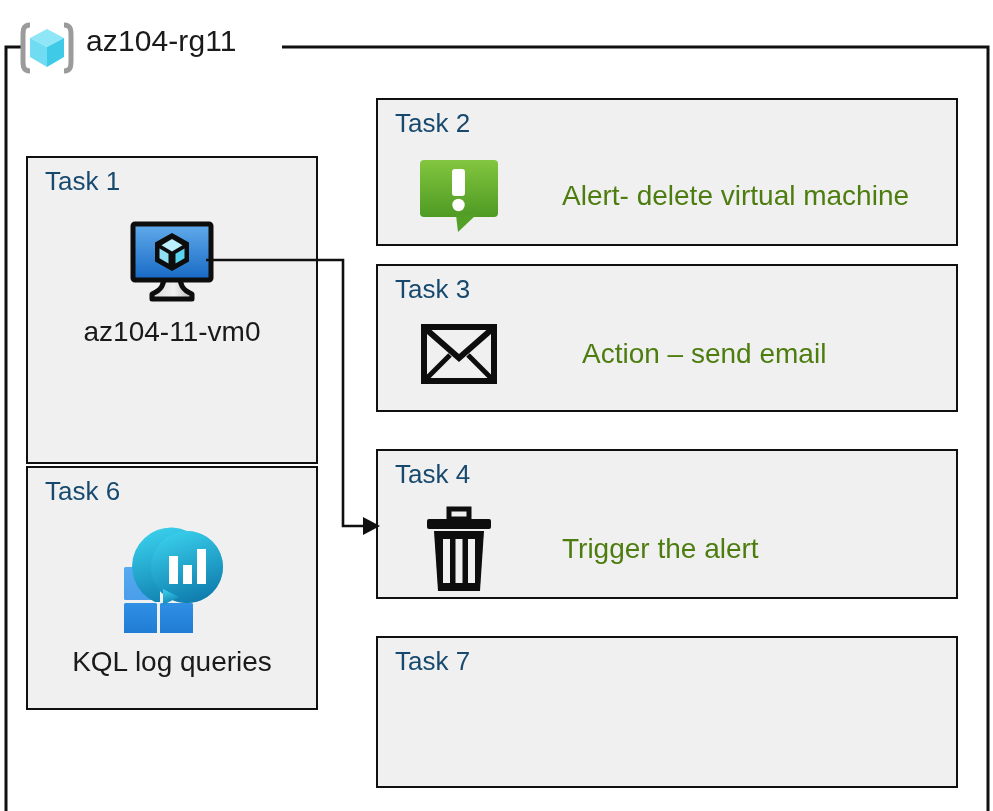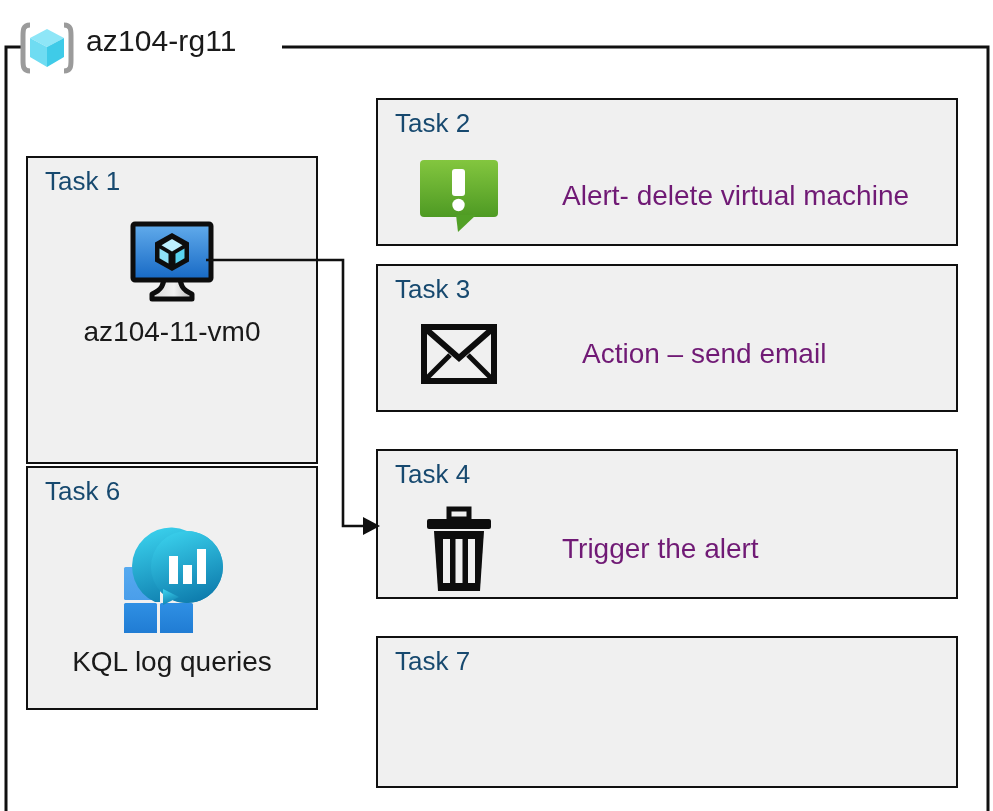--- a/index.html
+++ b/index.html
@@ -48,21 +48,21 @@
   }
   .task-label {
     position: absolute;
     left: 17px; top: 8px;
     font-size: 26px;
     color: #17496f;
     white-space: nowrap;
   }
   .task-body-text {
     font-size: 28px;
-    color: #701a75;
+    color: #4d7c0f;
     white-space: nowrap;
   }
 
   
   .card-vertical .icon-wrap {
     position: absolute;
     left: 0; right: 0;
     display: flex;
     justify-content: center;
   }

